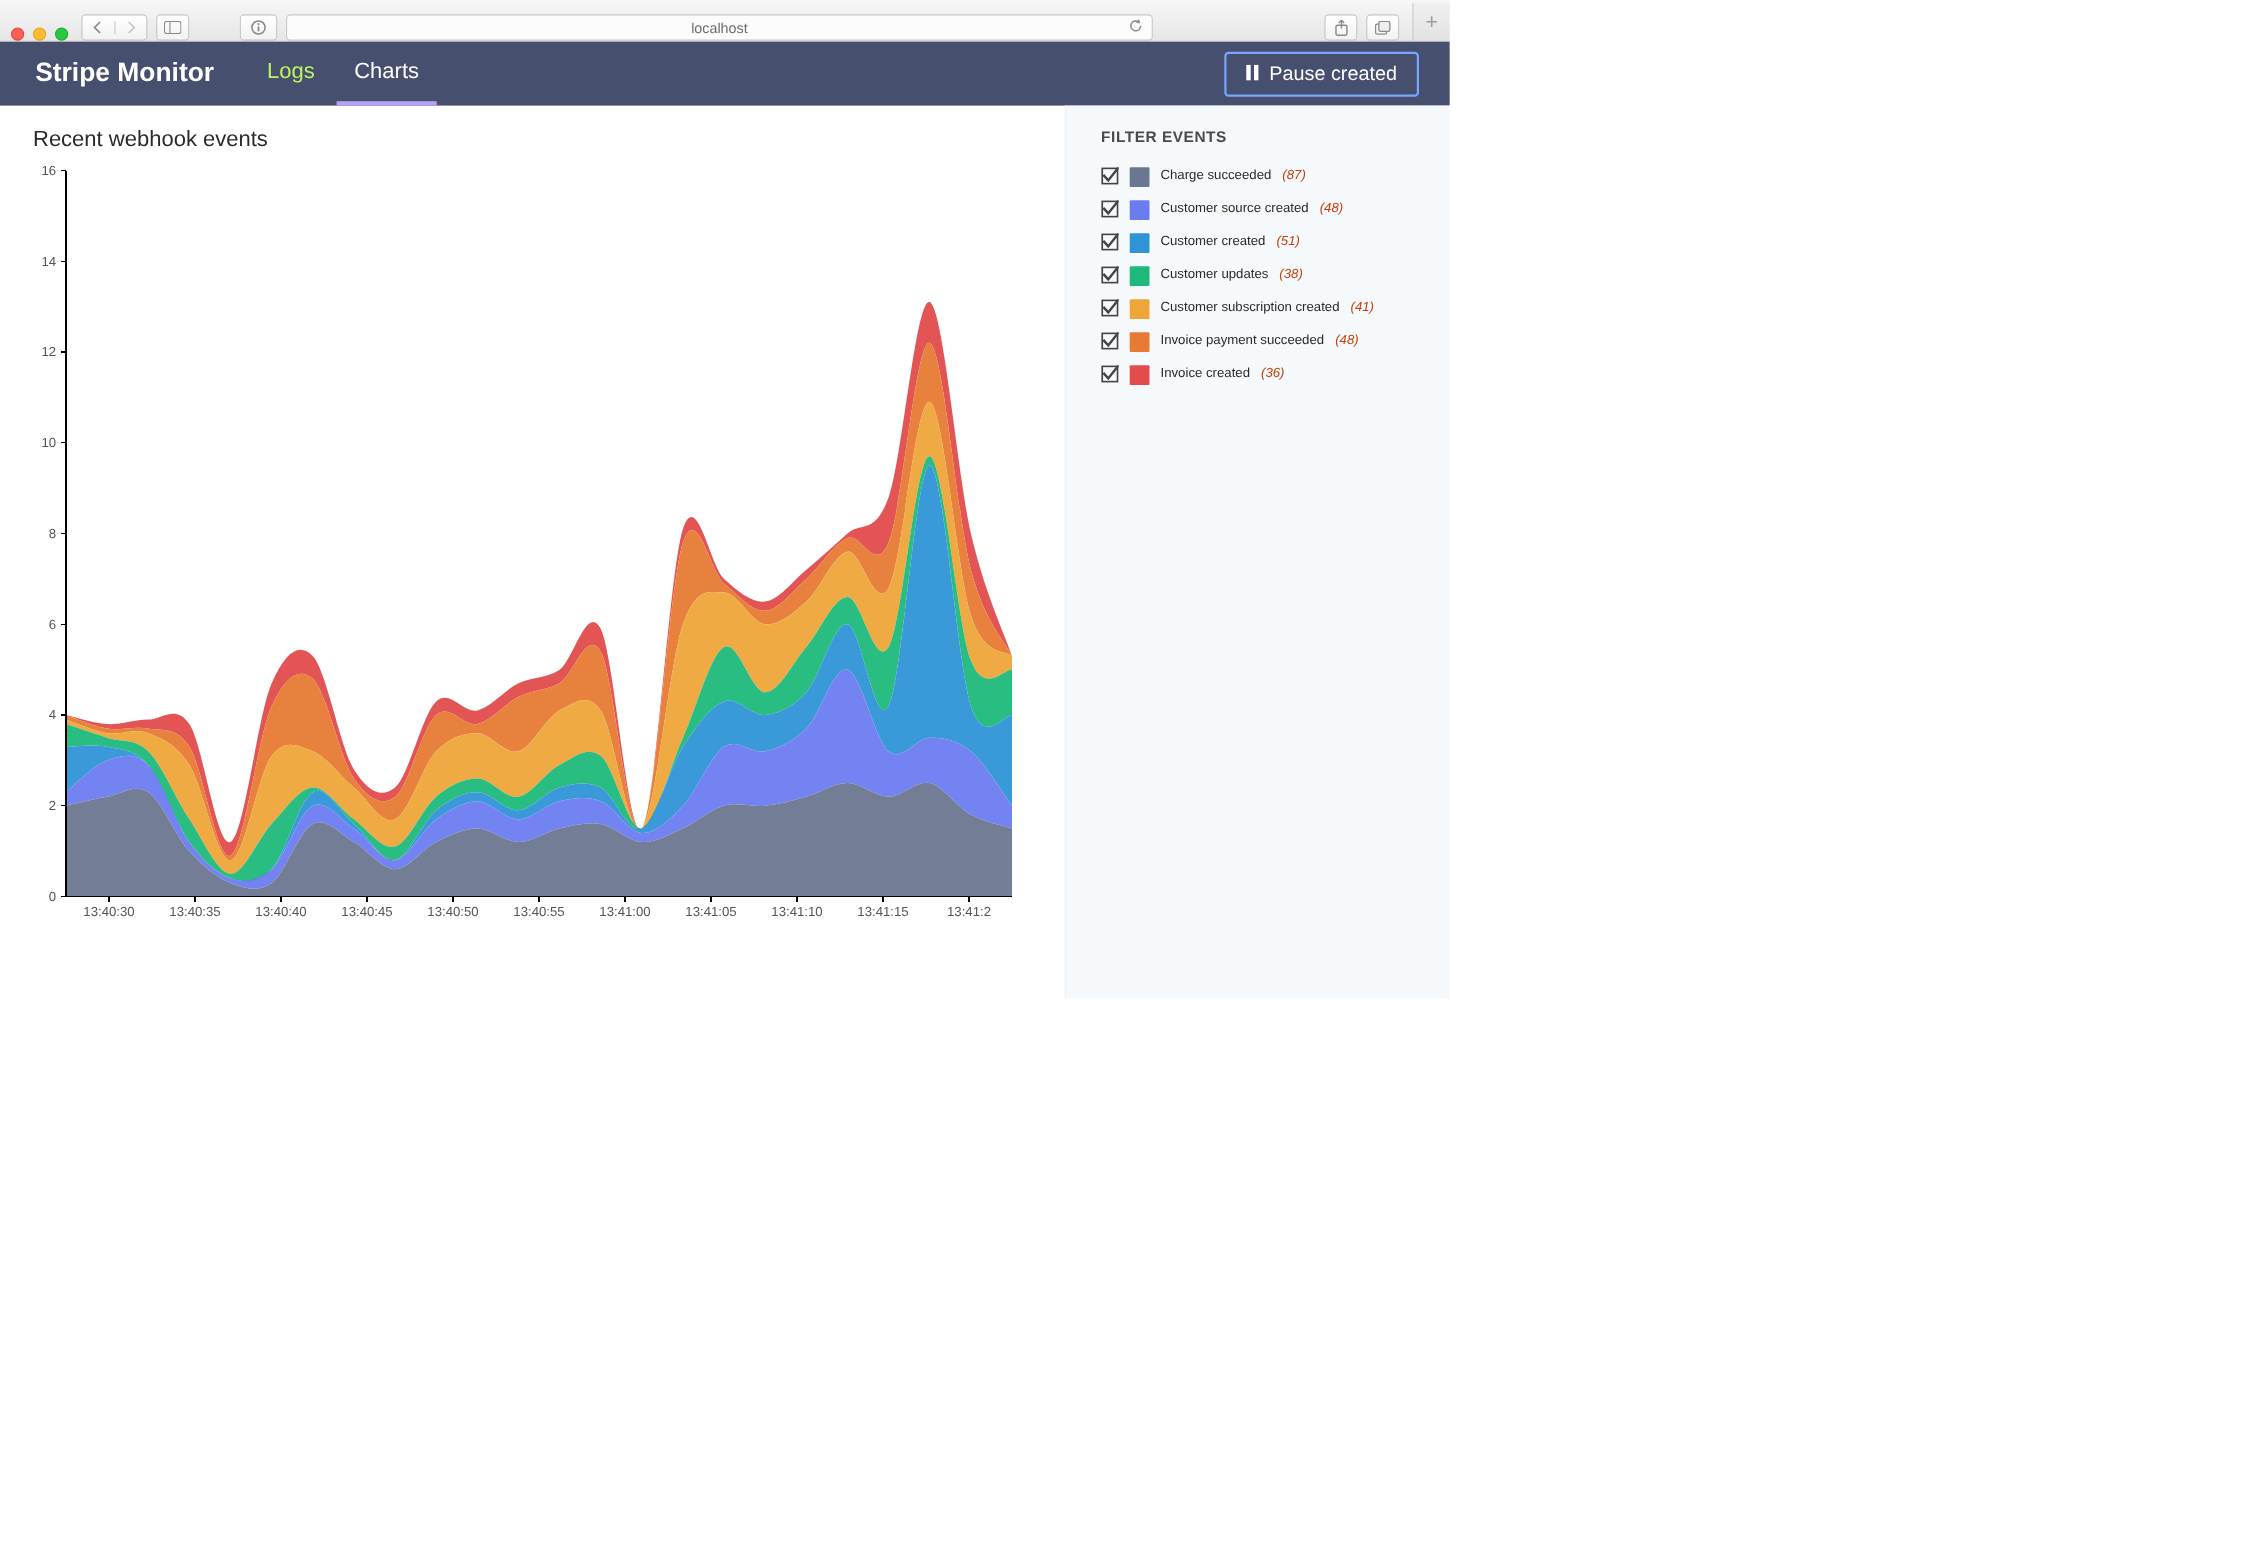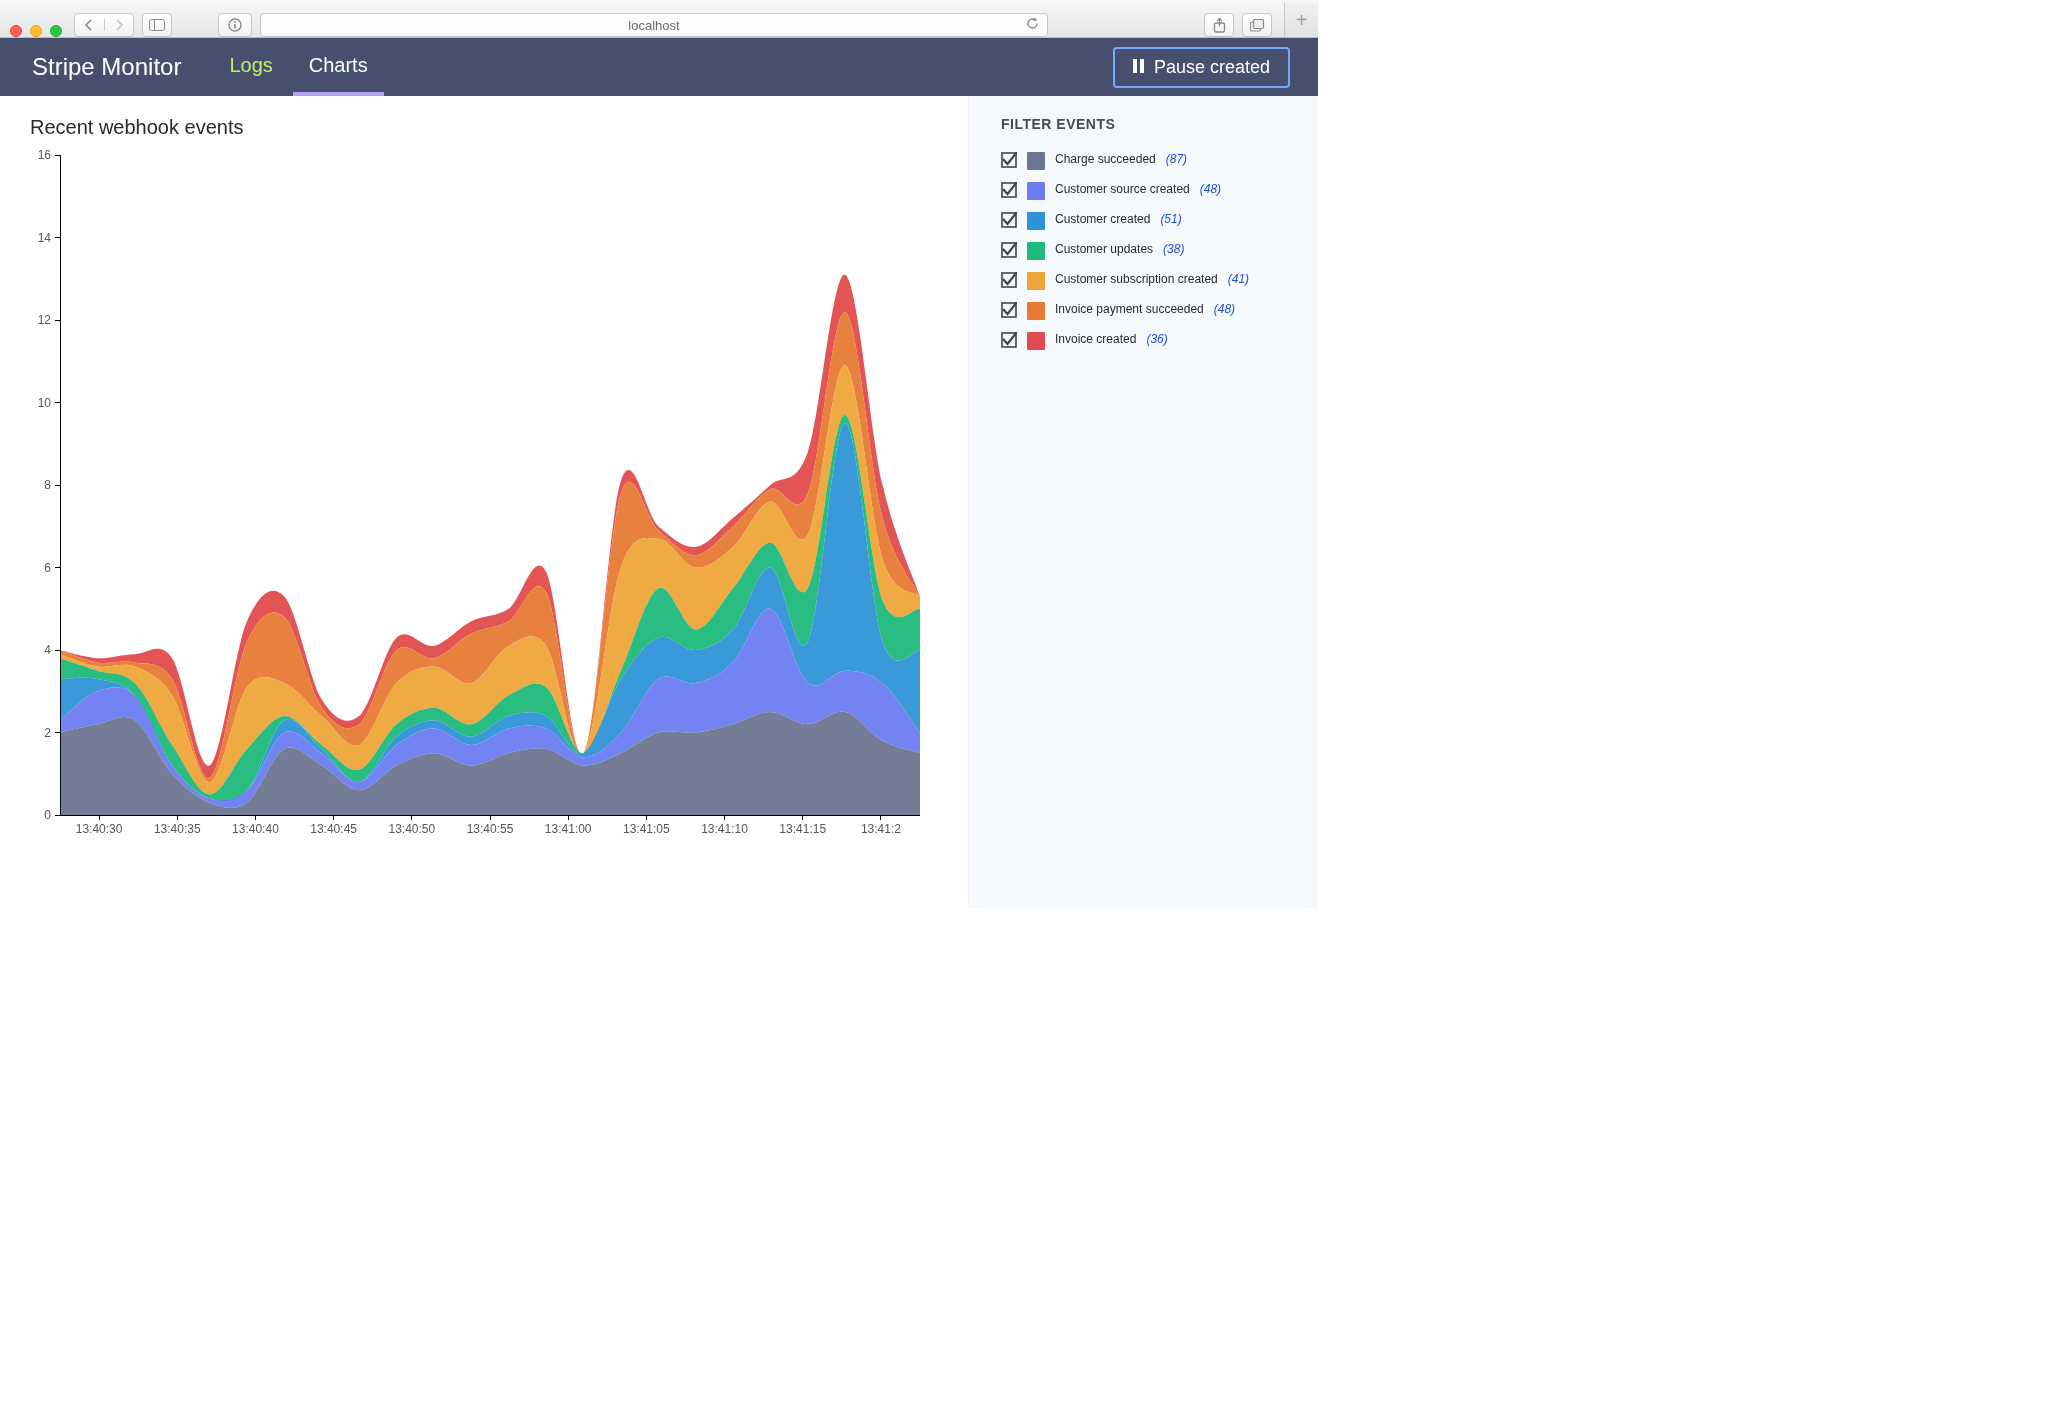--- a/index.html
+++ b/index.html
@@ -83,21 +83,21 @@
   
   .app-header {
     height: 58px;
     background: #474f6f;
     display: flex;
     align-items: center;
     padding: 0 28px 0 32px;
     color: #fff;
   }
   .app-title {
-    font-size: 24px; font-weight: 400; margin-right: 32px;
+    font-size: 24px; font-weight: 700; margin-right: 32px;
   }
   .nav-tabs { display:flex; align-items:flex-end; height:100%; gap: 4px; }
   .nav-tab {
     font-size: 20px; color:#bef264; padding: 0 16px;
     height:100%; display:flex; align-items:center;
     border-bottom: 4px solid transparent;
     cursor:pointer;
   }
   .nav-tab.active { color:#fff; border-bottom-color:#b6a2f2; }
 
@@ -141,21 +141,21 @@
   }
   .filter-item {
     display:flex; align-items:flex-start; gap:10px;
     font-size:12px; color:#2a2a2a;
     padding: 6px 0;
     cursor:pointer;
   }
   
   .checkbox-svg { width:16px; height:16px; flex:0 0 16px; }
   .swatch { width:18px; height:18px; flex:0 0 18px; border-radius:1px; }
-  .count { color:#1d4ed8; font-style:italic; }
+  .count { color:#c2410c; font-style:italic; }
 
 </style>
 </head>
 <body>
 
 <div class="browser-chrome">
   <div class="traffic-lights">
     <span class="tl-red"></span>
     <span class="tl-yellow"></span>
     <span class="tl-green"></span>

